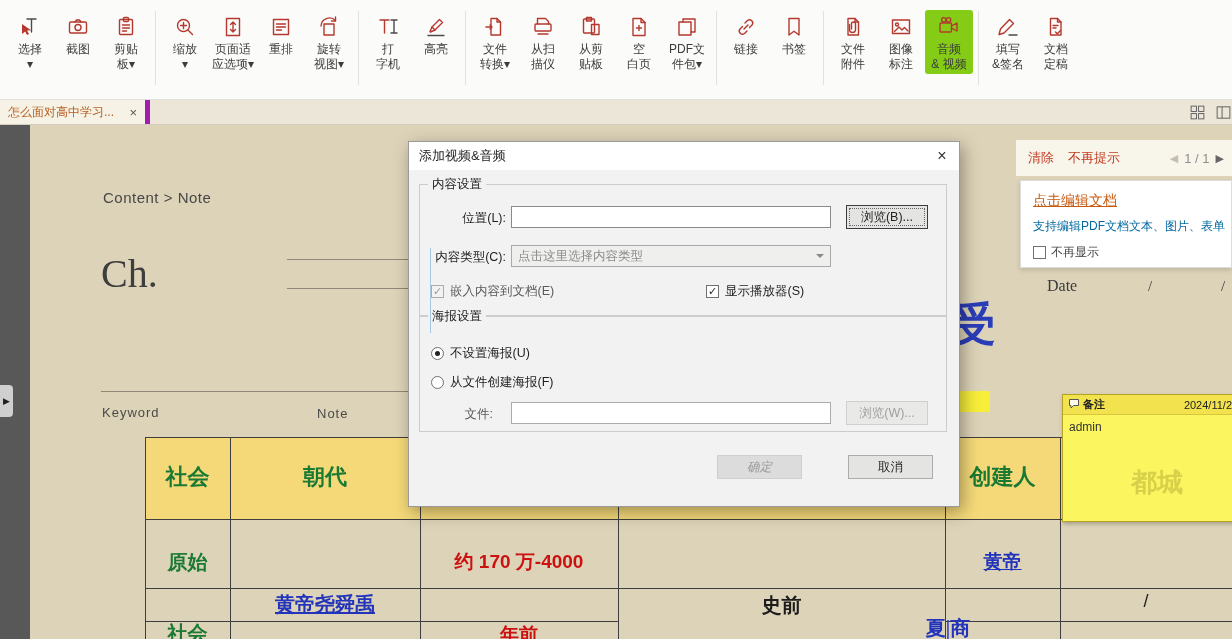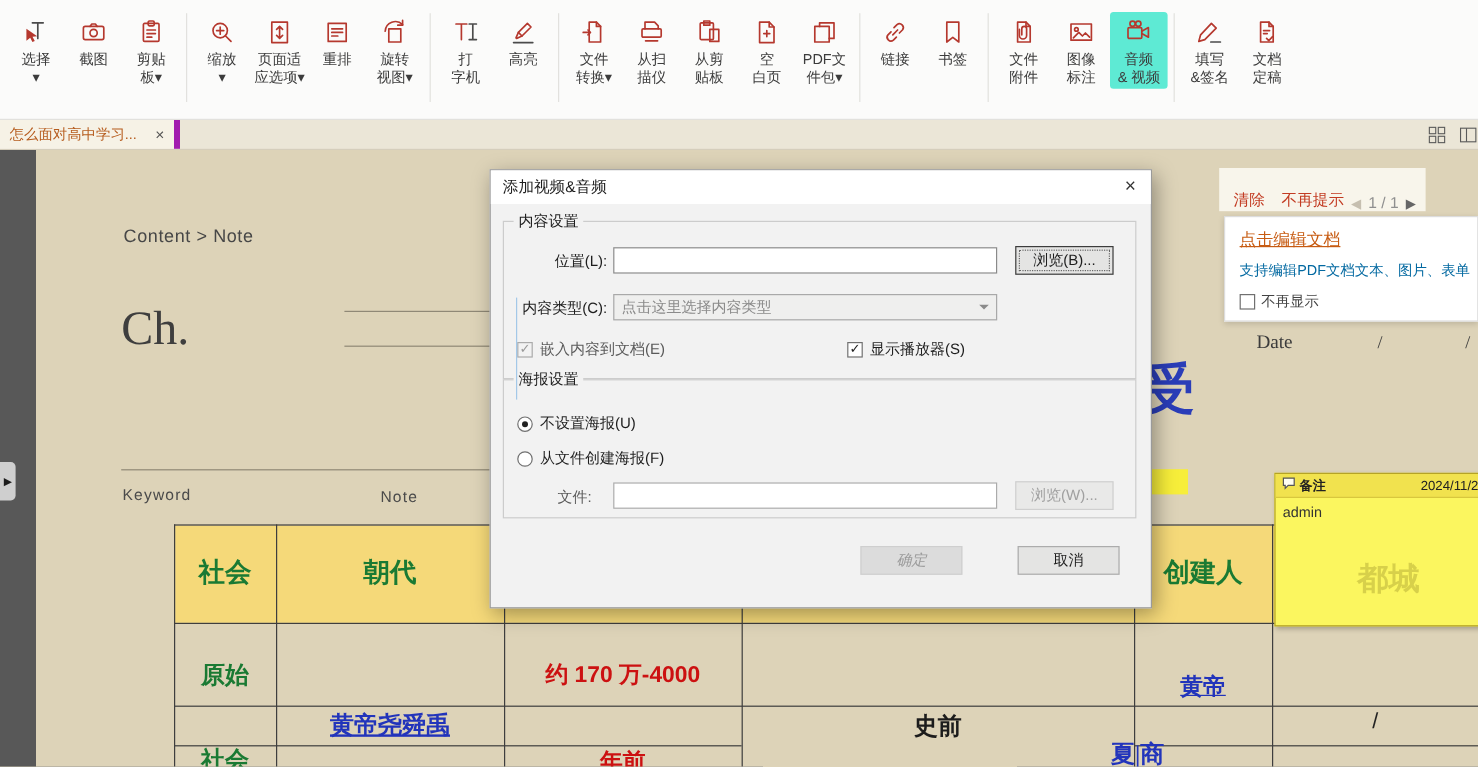--- a/index.html
+++ b/index.html
@@ -6,21 +6,21 @@
   .app{position:relative;width:1232px;height:639px;overflow:hidden;background:#ddd3b8;
        font-family:"Liberation Sans",sans-serif;-webkit-font-smoothing:antialiased;}
   .abs{position:absolute;}
 
   
   .toolbar{position:absolute;top:0;left:0;width:1232px;height:100px;background:#fbfbfa;
            border-bottom:1px solid #e2e1dd;display:flex;align-items:flex-start;
            padding:10px 0 0 6px;box-sizing:border-box;z-index:30;}
   .tbtn{display:flex;flex-direction:column;align-items:center;min-width:42px;
         padding:2px 3px;border-radius:3px;cursor:default;}
-  .tbtn.active{background:#5eead4;}
+  .tbtn.active{background:#84cc16;}
   .ticon{height:30px;display:flex;align-items:center;justify-content:center;}
   .ticon svg{display:block;}
   .ticon svg *{stroke:#b5382e;fill:none;stroke-width:1.4;stroke-linecap:round;stroke-linejoin:round;}
   .ticon svg .dk{stroke:#4b4b4b;}
   .ticon svg .fl{fill:#b5382e;stroke:none;}
   .tlabel{font-size:12px;line-height:15px;color:#3c3c3c;white-space:nowrap;}
   .tsep{width:1px;height:74px;background:#e2e1de;margin:1px 5px 0;}
 
   
   .tabbar{position:absolute;top:100px;left:0;width:1232px;height:24px;background:#ebe6d7;
@@ -65,22 +65,22 @@
         border:1px solid #b5a325;box-shadow:1px 2px 4px rgba(0,0,0,.25);z-index:4;box-sizing:border-box;}
   .note-head{height:19px;background:#f1e24e;border-bottom:1px solid #d8c73e;display:flex;
              align-items:center;padding:0 5px;font-size:11px;color:#222;}
   .note-title{font-weight:bold;margin-left:3px;}
   .note-date{margin-left:auto;padding-right:14px;}
   .note-author{position:absolute;left:6px;top:25px;font-size:12px;color:#333;}
   .note-wm{position:absolute;left:0;right:0;top:70px;text-align:center;font-size:26px;
            font-weight:bold;color:rgba(158,148,40,.38);}
 
   
-  .notify{position:absolute;left:1016px;top:140px;width:172px;height:36px;background:#f8f5eb;
-          display:flex;align-items:flex-end;font-size:13px;z-index:6;box-sizing:border-box;padding:0 8px 0 12px;}
+  .notify{position:absolute;left:1016px;top:140px;width:216px;height:36px;background:#f8f5eb;
+          display:flex;align-items:center;font-size:13px;z-index:6;box-sizing:border-box;padding:0 8px 0 12px;}
   .notify .org{color:#c23b22;}
   .notify .pg{color:#8f8f8f;margin:0 6px;}
   .arrow-prev{color:#c6bfb0;margin-left:auto;font-size:11px;}
   .arrow-next{color:#666;font-size:11px;}
   .edittip{position:absolute;left:1020px;top:180px;width:212px;height:88px;background:#fff;
            border:1px solid #dcdcdc;box-shadow:0 2px 5px rgba(0,0,0,.15);z-index:6;
            padding:10px 12px;box-sizing:border-box;}
   .tiplink{color:#c75b12;text-decoration:underline;font-size:14px;}
   .tipdesc{font-size:12px;color:#0369a1;margin-top:8px;white-space:nowrap;}
   .tipchk{display:flex;align-items:center;gap:5px;margin-top:9px;font-size:12px;color:#444;}
@@ -430,21 +430,21 @@
   <div class="vline" style="left:420px;top:437px;height:202px;"></div>
   <div class="vline" style="left:618px;top:437px;height:202px;"></div>
   <div class="vline" style="left:945px;top:437px;height:202px;"></div>
   <div class="vline" style="left:1060px;top:437px;height:202px;"></div>
 
   <div class="tcell green" style="left:145px;width:85px;top:462px;font-size:22px;">社会</div>
   <div class="tcell green" style="left:230px;width:190px;top:462px;font-size:22px;">朝代</div>
   <div class="tcell green" style="left:945px;width:115px;top:462px;font-size:22px;">创建人</div>
   <div class="tcell green" style="left:145px;width:85px;top:549px;font-size:20px;">原始</div>
   <div class="tcell redtxt" style="left:420px;width:198px;top:549px;font-size:19px;">约 170 万-4000</div>
-  <div class="tcell bluelink" style="left:945px;width:115px;top:549px;font-size:19px;margin-top:10px;">黄帝</div>
+  <div class="tcell bluelink" style="left:945px;width:115px;top:549px;font-size:19px;">黄帝</div>
   <div class="tcell bluelink" style="left:230px;width:190px;top:591px;font-size:20px;">黄帝尧舜禹</div>
   <div class="tcell" style="left:618px;width:327px;top:592px;font-size:20px;color:#1c1c1c;">史前</div>
   <div class="tcell" style="left:1060px;width:172px;top:591px;font-size:18px;color:#222;font-weight:normal;">/</div>
   <div class="tcell green" style="left:145px;width:85px;top:620px;font-size:20px;">社会</div>
   <div class="tcell redtxt" style="left:420px;width:198px;top:622px;font-size:19px;">年前</div>
   <div class="tcell bluetxt" style="left:908px;width:80px;top:615px;font-size:20px;">夏|商</div>
 
   <div class="note">
     <div class="note-head">
       <span><svg width="12" height="12" viewBox="0 0 12 12">

